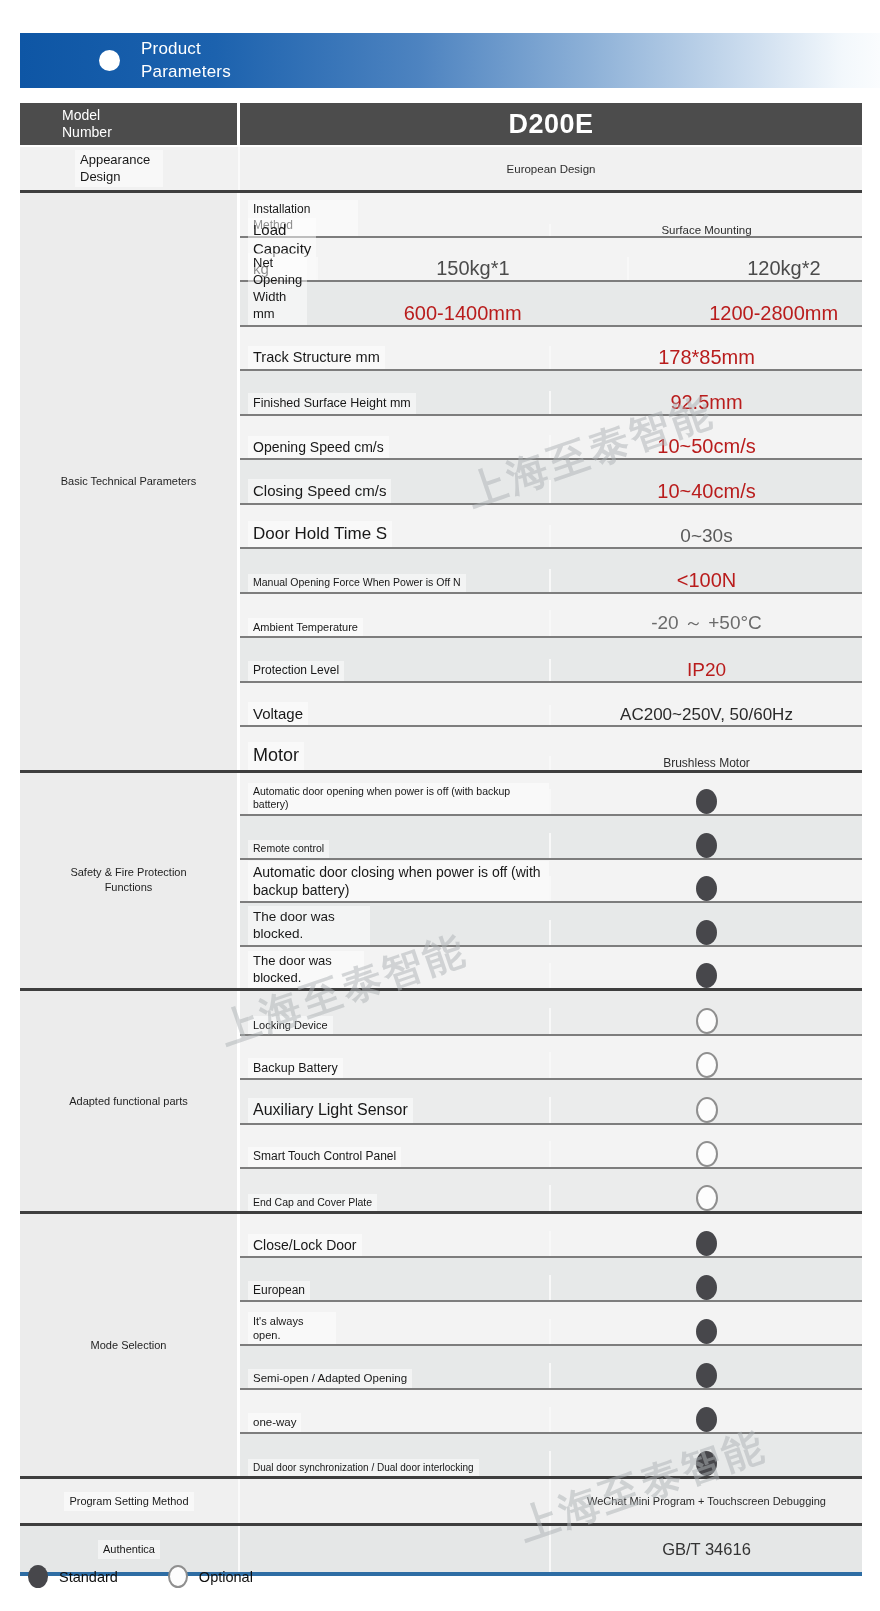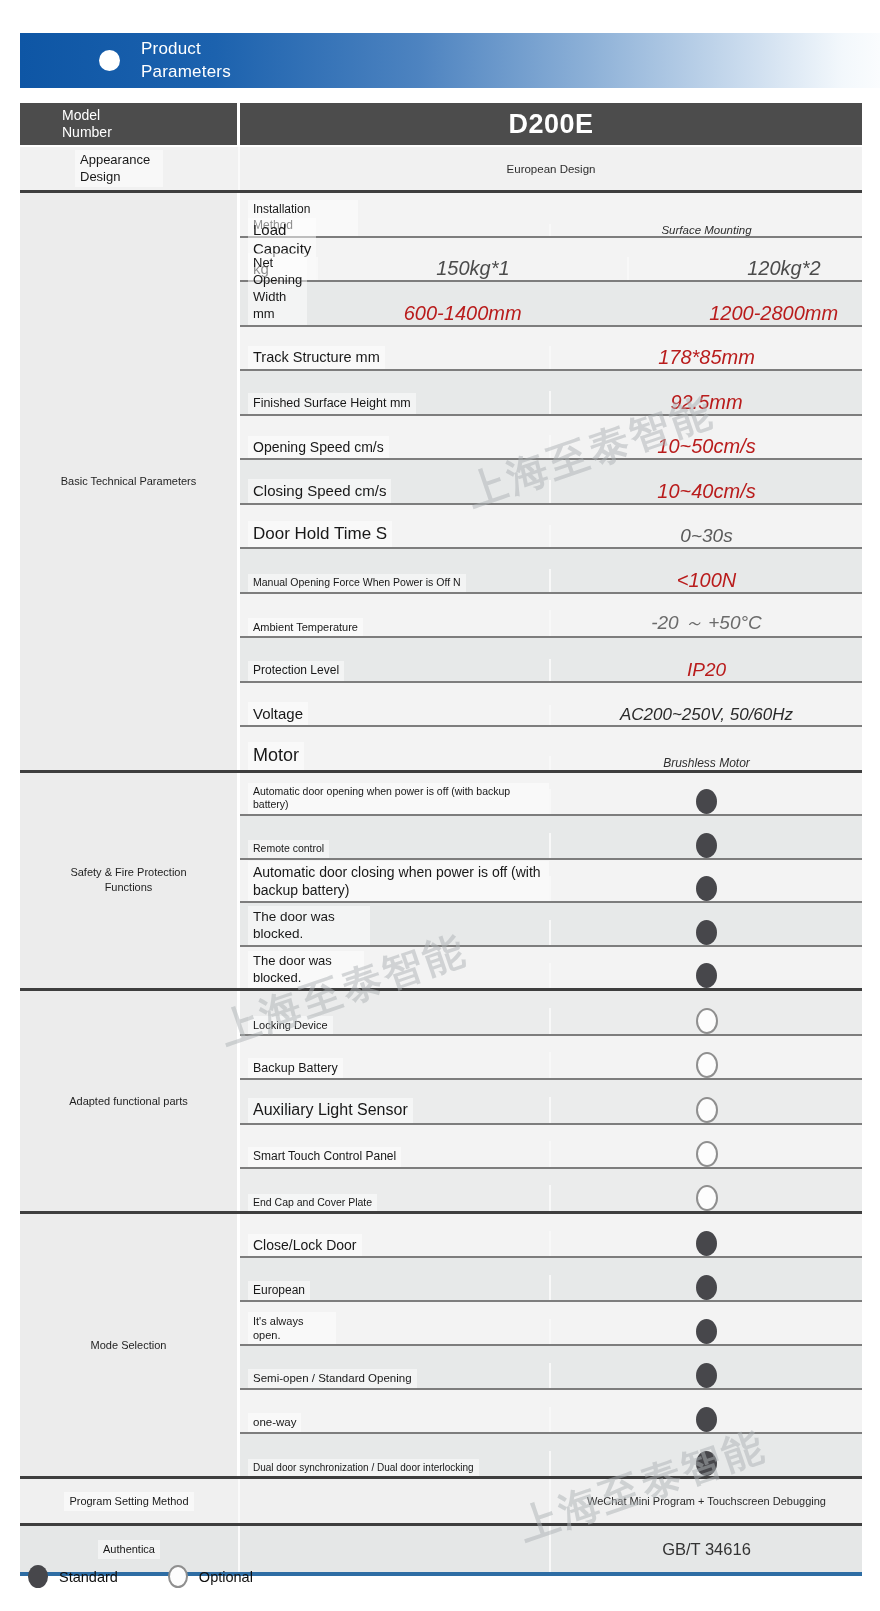--- a/index.html
+++ b/index.html
@@ -32,21 +32,21 @@
 
   
   .section{display:flex;border-top:3px solid #3e3e3e;}
   .sec-title{width:220px;box-sizing:border-box;background:#ececec;display:flex;align-items:center;
              justify-content:center;text-align:center;font-size:11px;color:#1f1f1f;
              padding:0 28px;border-right:3px solid #ffffff;line-height:1.4;}
   .rows{flex:1;display:flex;flex-direction:column;}
   .prow{display:flex;align-items:flex-end;background:#f3f3f3;}
   .prow + .prow{border-top:2px solid #7d7d7d;}
   .lcell{width:309px;box-sizing:border-box;display:flex;align-items:center;padding-left:8px;}
-  .vcell{flex:1;display:flex;align-items:center;justify-content:center;border-left:2px solid #f8f8f8;box-sizing:border-box;font-style:italic;}
+  .vcell{flex:1;display:flex;align-items:center;justify-content:center;border-left:2px solid #f8f8f8;box-sizing:border-box;}
   .vcell.half{flex:0 0 50%;}
   .plabel{background:rgba(255,255,255,0.5);padding:2px 5px;line-height:1.3;color:#181818;}
   .pval{color:#b91c1c;white-space:nowrap;}
 
   .s0 .prow{height:42.5px;} .s1 .prow{height:41.6px;} .s2 .prow{height:42.4px;} .s3 .prow{height:42px;}
 
   
   .s0 .prow:nth-child(3),.s0 .prow:nth-child(5),.s0 .prow:nth-child(7),
   .s0 .prow:nth-child(9),.s0 .prow:nth-child(11){background:#e7e9e9;}
   .s1 .prow:nth-child(even){background:#e7e9e9;}
@@ -392,21 +392,21 @@
           <div class="prow">
             <div class="lcell">
               <span class="plabel">It's always open.</span>
             </div>
             <div class="vcell">
               <span class="dot dot-std"></span>
             </div>
           </div>
           <div class="prow">
             <div class="lcell">
-              <span class="plabel">Semi-open / Standard Opening</span>
+              <span class="plabel">Semi-open / Adapted Opening</span>
             </div>
             <div class="vcell">
               <span class="dot dot-std"></span>
             </div>
           </div>
           <div class="prow">
             <div class="lcell">
               <span class="plabel">one-way</span>
             </div>
             <div class="vcell">

